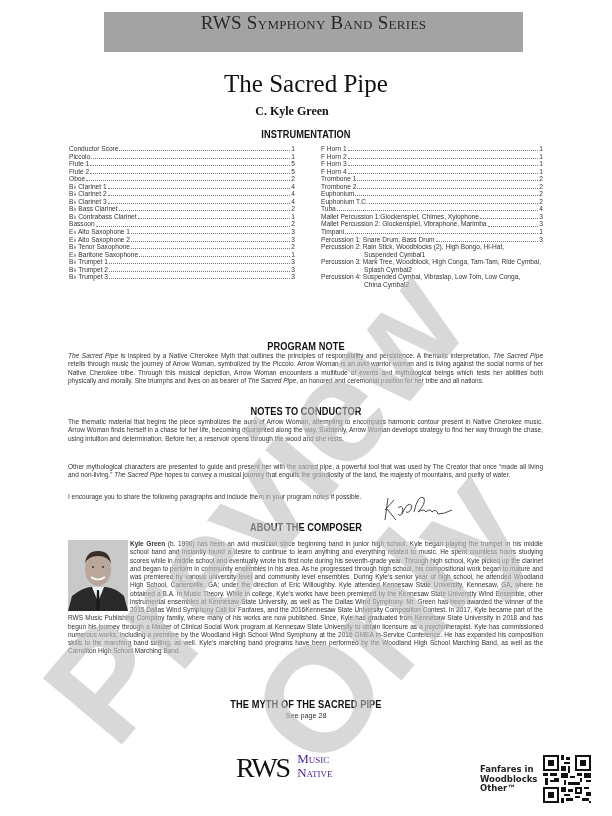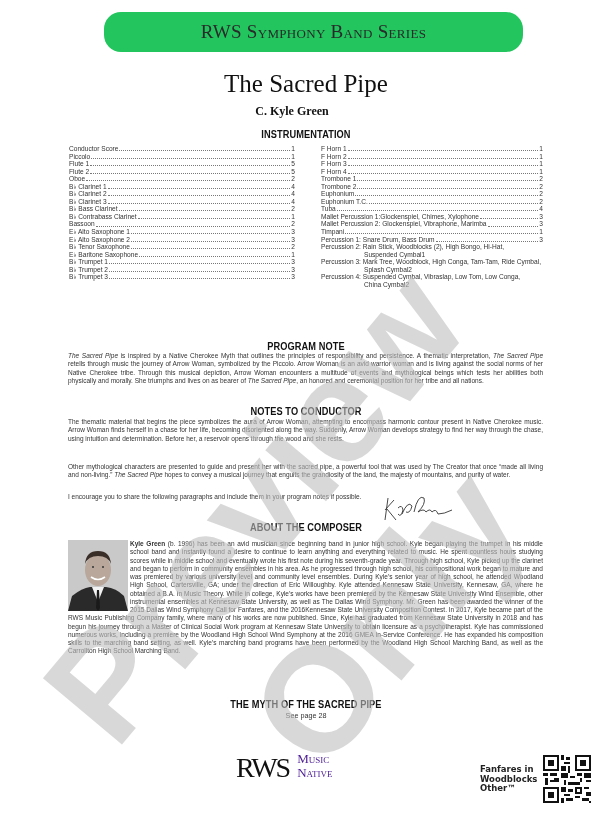--- a/index.html
+++ b/index.html
@@ -1,17 +1,17 @@
 <!DOCTYPE html>
 <html><head>
 <meta charset="utf-8">
 <style>
   html, body { margin:0; padding:0; background:#fff; }
   body { width:612px; height:816px; position:relative; overflow:hidden; font-family:"Liberation Sans", sans-serif; color:#222; }
-  .banner { position:absolute; left:104px; top:12px; width:419px; height:40px; background:#22c55e; display:flex; align-items:center; justify-content:center;border-radius:17px; }
+  .banner { position:absolute; left:104px; top:12px; width:419px; height:40px; background:#a3a3a3; display:flex; align-items:flex-start; justify-content:center; }
   .banner span { font-family:"Liberation Serif", serif; font-size:19px; color:#2a2a2a; font-variant:small-caps; letter-spacing:0.3px; }
   .title { position:absolute; top:70px; left:0; width:612px; text-align:center; font-family:"Liberation Serif", serif; font-size:25px; color:#111; }
   .composer { position:absolute; top:104px; left:0; width:584px; text-align:center; font-family:"Liberation Serif", serif; font-weight:bold; font-size:12px; color:#111; }
   .sec-head { position:absolute; left:0; width:612px; text-align:center; font-family:"Liberation Sans", sans-serif; font-weight:bold; font-size:10.5px; color:#111; transform:scaleX(0.88); letter-spacing:0.1px; }
   .instr-col { position:absolute; font-size:6.6px; line-height:7.55px; color:#333; }
   .instr-row { display:flex; align-items:flex-end; white-space:nowrap; }
   .instr-row .nm { flex:none; }
   .instr-row .dots { flex:1; border-bottom:1px dotted #777; margin:0 1px 1.5px 1px; height:1px; }
   .instr-row .ct { flex:none; }
   .instr-multi .l1 { white-space:nowrap; }

